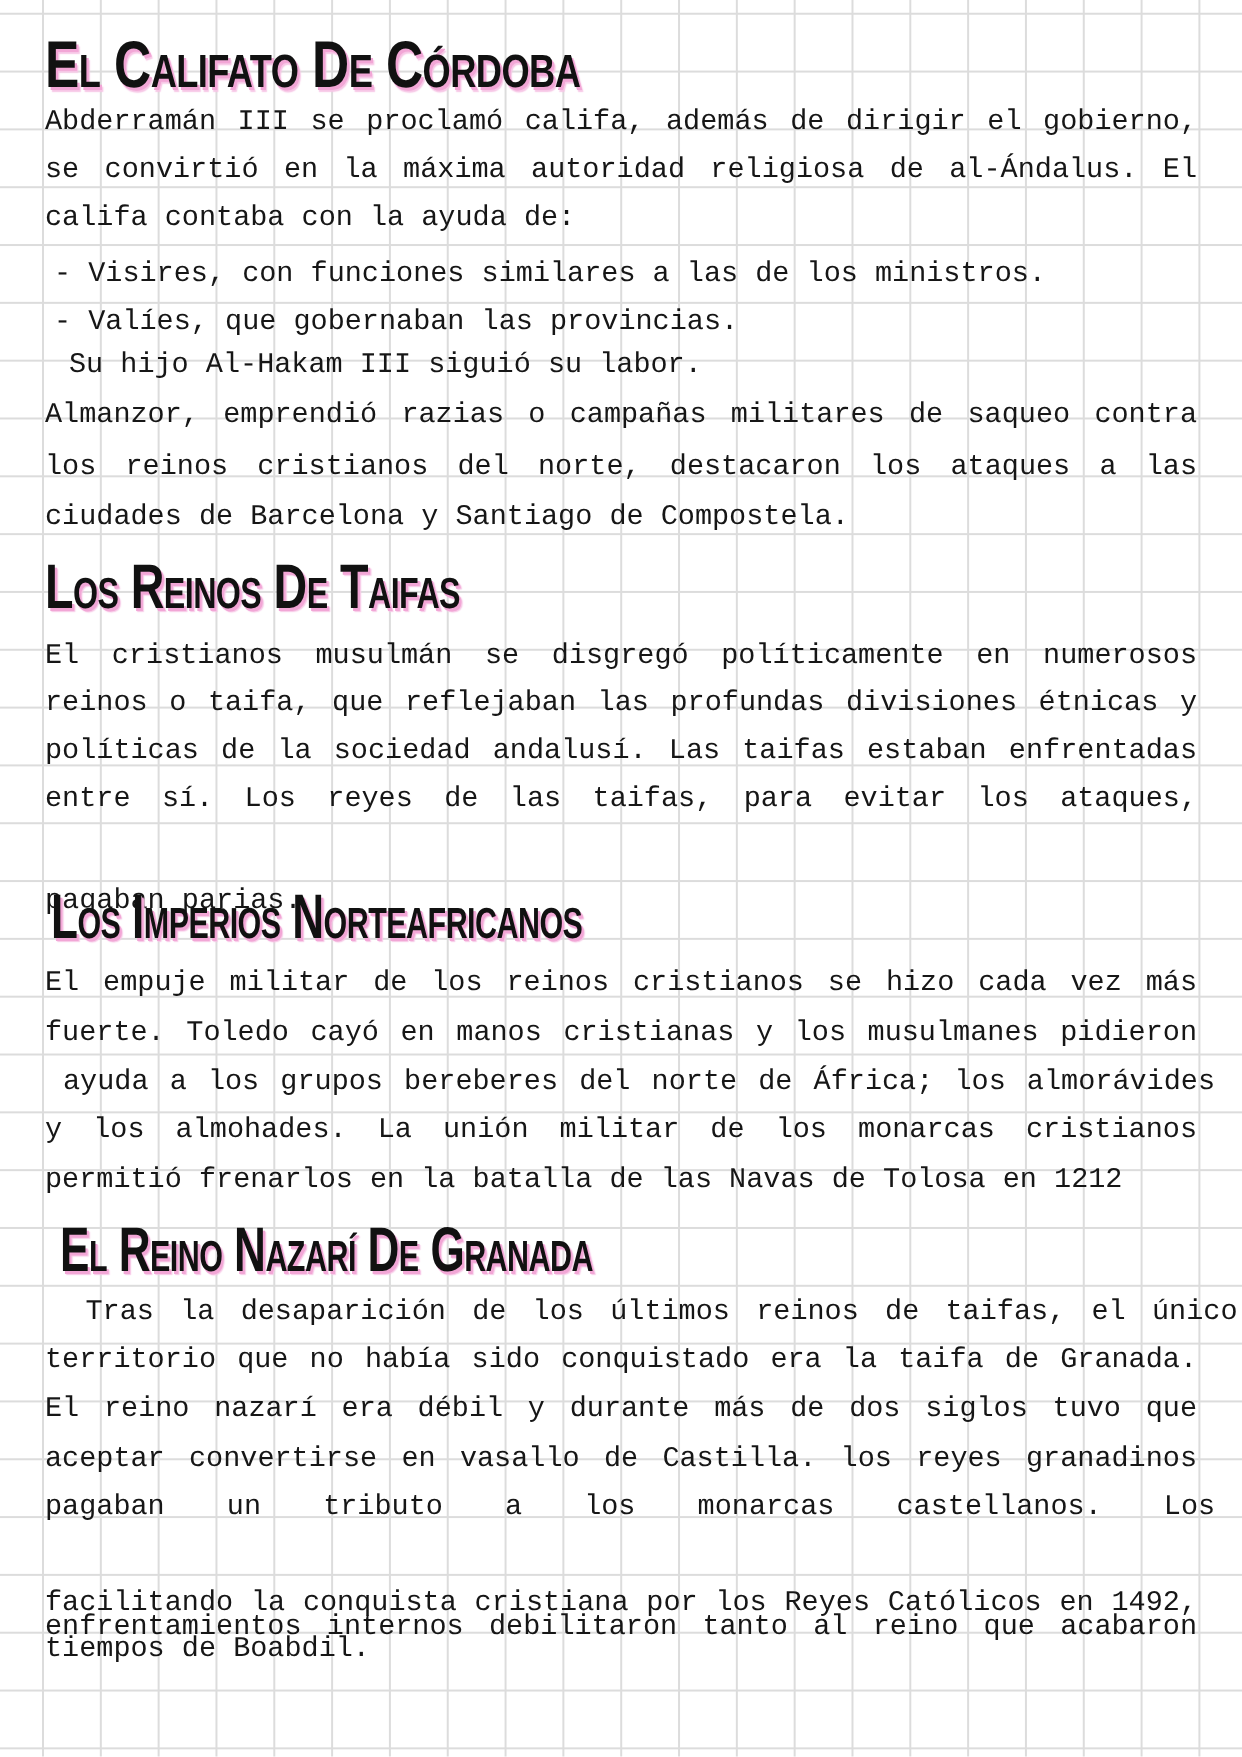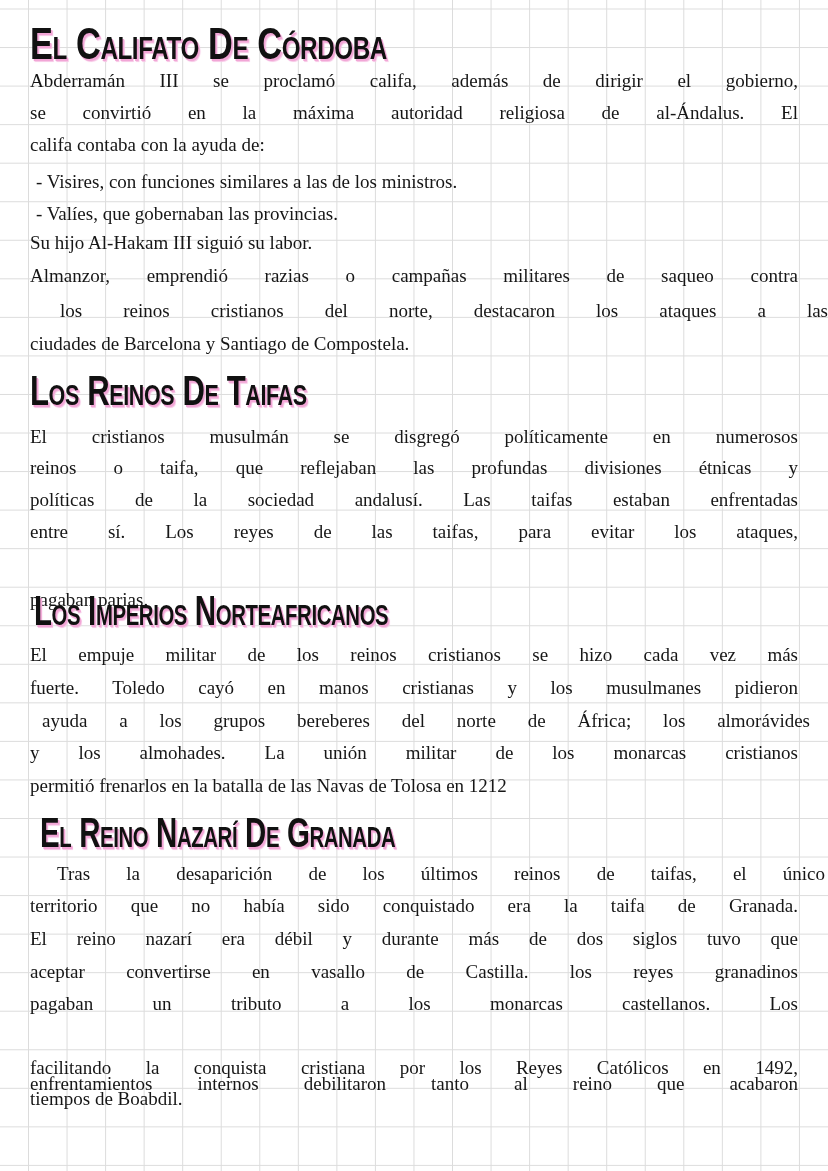--- a/index.html
+++ b/index.html
@@ -25,43 +25,43 @@
     text-shadow: 2px 2px 0 #f2a6d6, 3px 3px 1px #f7c6e6;
     letter-spacing: -0.5px;
     white-space: nowrap;
     line-height: 1;
     transform-origin: left top;
   }
   .line {
     position: absolute;
     left: 30px;
     width: 768px;
-    font-family: Liberation Serif, serif;
+    font-family: Liberation Mono, monospace;
     font-size: 19px;
     line-height: 24px;
     color: #161616;
     white-space: nowrap;
   }
   .justify { text-align: justify; text-align-last: justify; }
   .indent { left: 36px; }
 </style>
 </head>
 <body>
 
 <div class="page">
 
   <div class="heading" style="left:30px; top:22px; font-size:44px; transform:scaleX(0.78);">El Califato De Córdoba</div>
   <div class="line justify" style="top:69px;">Abderramán III se proclamó califa, además de dirigir el gobierno,</div>
   <div class="line justify" style="top:101px;">se convirtió en la máxima autoridad religiosa de al-Ándalus. El</div>
   <div class="line" style="top:133px;">califa contaba con la ayuda de:</div>
   <div class="line indent" style="top:170px;">- Visires, con funciones similares a las de los ministros.</div>
   <div class="line indent" style="top:202px;">- Valíes, que gobernaban las provincias.</div>
-  <div class="line" style="top:231px;">Su hijo Al-Hakam III siguió su labor.</div>
+  <div class="line" style="top:231px;margin-left:16px;">Su hijo Al-Hakam III siguió su labor.</div>
   <div class="line justify" style="top:264px;">Almanzor, emprendió razias o campañas militares de saqueo contra</div>
-  <div class="line justify" style="top:299px;padding-left:30px;">los reinos cristianos del norte, destacaron los ataques a las</div>
+  <div class="line justify" style="top:299px;">los reinos cristianos del norte, destacaron los ataques a las</div>
   <div class="line" style="top:332px;">ciudades de Barcelona y Santiago de Compostela.</div>
 
   <div class="heading" style="left:30px; top:370px; font-size:42px; transform:scaleX(0.74);">Los Reinos De Taifas</div>
   <div class="line justify" style="top:425px;">El cristianos musulmán se disgregó políticamente en numerosos</div>
   <div class="line justify" style="top:456px;">reinos o taifa, que reflejaban las profundas divisiones étnicas y</div>
   <div class="line justify" style="top:488px;">políticas de la sociedad andalusí. Las taifas estaban enfrentadas</div>
   <div class="line justify" style="top:520px;">entre sí. Los reyes de las taifas, para evitar los ataques,</div>
   <div class="line" style="top:552px;margin-top:36px;">pagaban parias.</div>
 
   <div class="heading" style="left:34px; top:590px; font-size:42px; transform:scaleX(0.70);">Los Imperios Norteafricanos</div>

